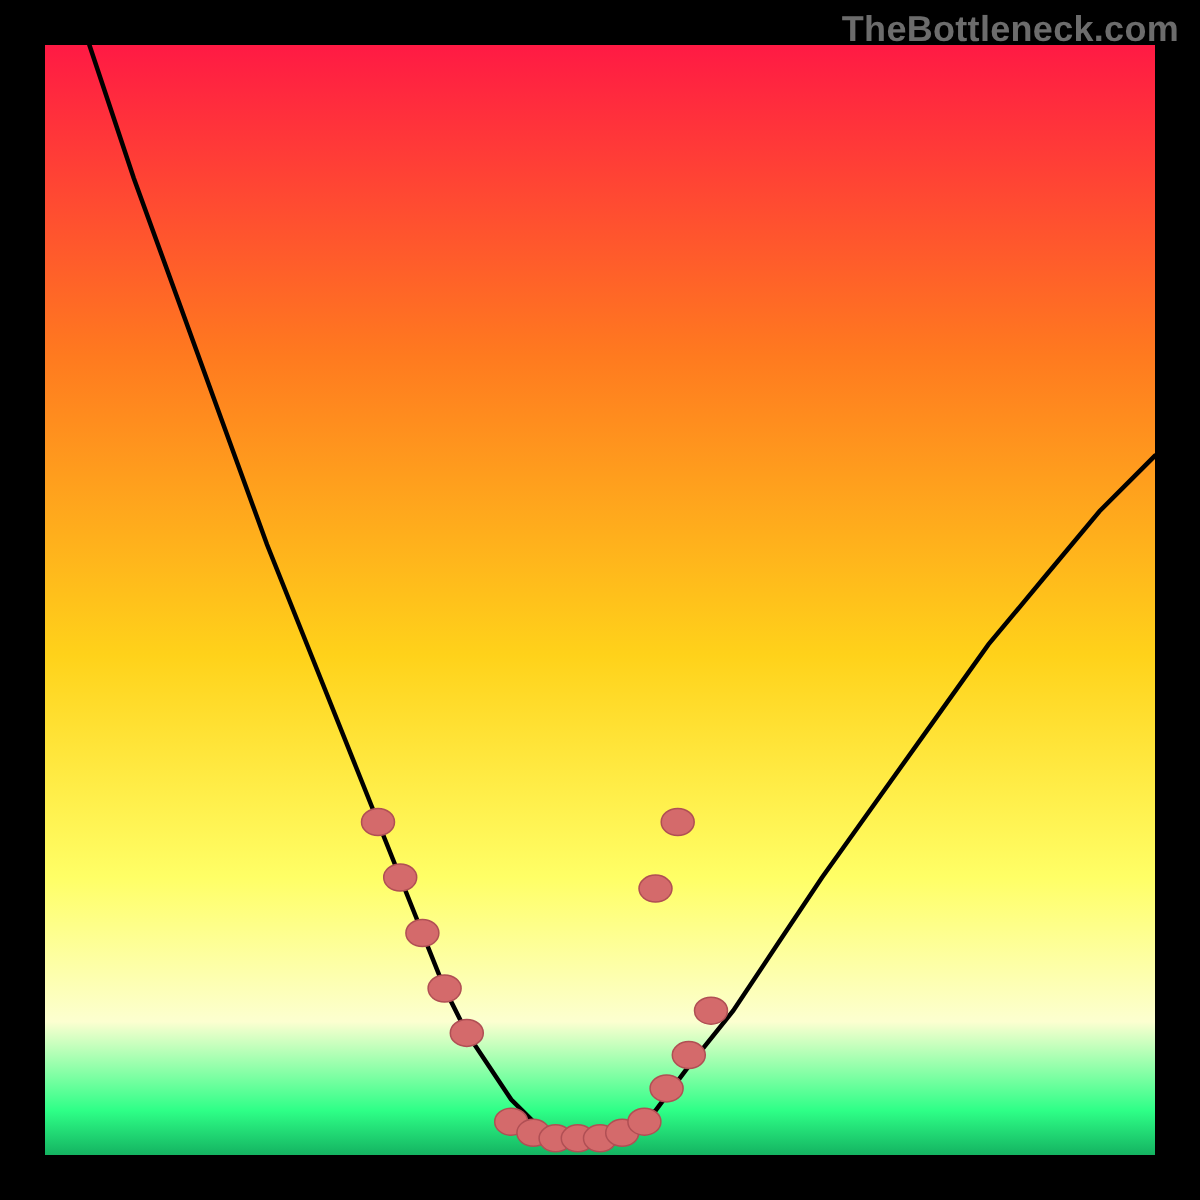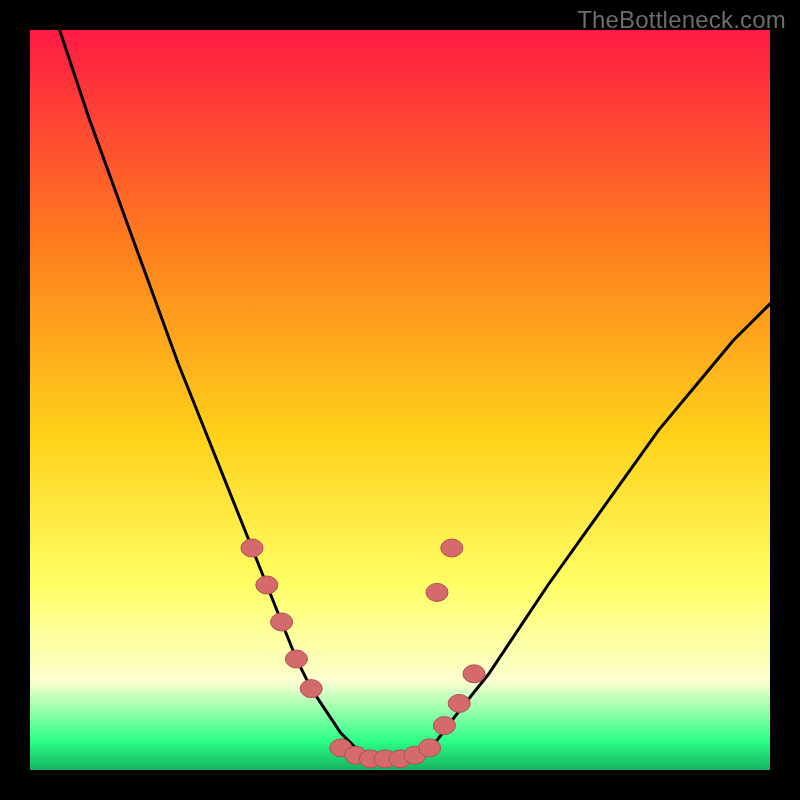--- a/index.html
+++ b/index.html
@@ -17,21 +17,21 @@
     width: 740px;
     height: 740px;
     background: #000000;
   }
   .watermark {
     position: absolute;
     top: 6px;
     right: 14px;
     font-family: Arial, Helvetica, sans-serif;
     font-size: 24px;
-    font-weight: 400;
+    font-weight: 700;
     color: #6c6c6c;
     letter-spacing: 0.2px;
   }
   svg {
     position: absolute;
     left: 0;
     top: 0;
   }
 </style>
 </head>

